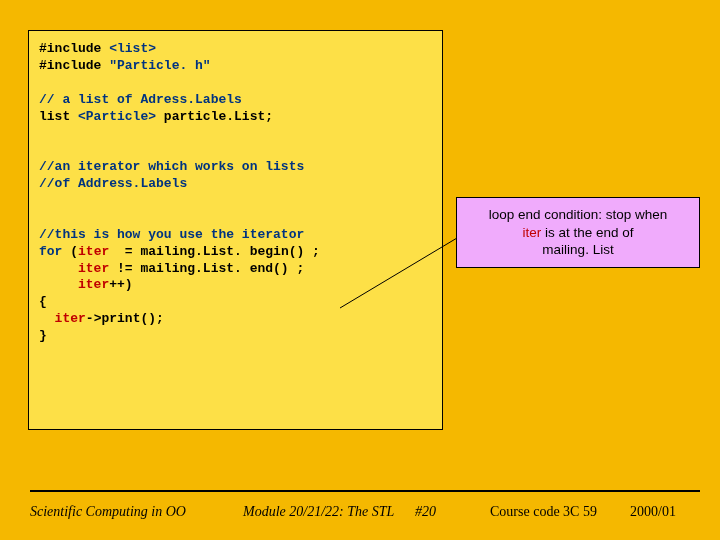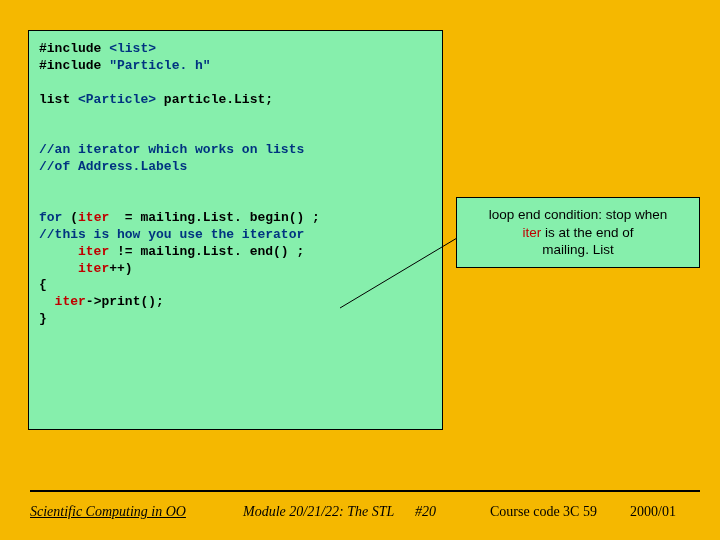--- a/index.html
+++ b/index.html
@@ -11,39 +11,39 @@
     font-family: Arial, sans-serif;
     position: relative;
     overflow: hidden;
   }
   .code-box {
     position: absolute;
     left: 28px;
     top: 30px;
     width: 415px;
     height: 400px;
-    background: #86efac;
+    background: #fde047;
     border: 1px solid #000;
     padding: 10px 10px;
     box-sizing: border-box;
     font-family: "Courier New", monospace;
     font-weight: bold;
     font-size: 13px;
     line-height: 1.3;
   }
   .code-line { white-space: pre; }
   .black { color: #000; }
   .darkblue { color: #003380; }
   .red { color: #c00000; }
   .callout {
     position: absolute;
     left: 456px;
     top: 197px;
     width: 230px;
-    background: #86efac;
+    background: #f0abfc;
     border: 1px solid #000;
     padding: 8px 6px;
     font-family: "Comic Sans MS", cursive, sans-serif;
     font-size: 13.5px;
     text-align: center;
     line-height: 1.3;
   }
   .callout .red { color: #c00000; }
   svg.connector {
     position: absolute;
@@ -62,21 +62,20 @@
     left: 0;
     width: 720px;
     top: 504px;
     font-size: 14px;
   }
   .footer-left {
     position: absolute;
     left: 30px;
     font-family: "Times New Roman", serif;
     font-style: italic;
-    text-decoration: underline;
   }
   .footer-mid {
     position: absolute;
     left: 220px;
     font-family: "Times New Roman", serif;
     font-style: italic;
     margin-left: 23px;
   }
   .footer-num {
     position: absolute;
@@ -95,29 +94,30 @@
     font-family: "Times New Roman", serif;
   }
 </style>
 </head>
 <body>
 
 <div class="code-box">
 <div class="code-line"><span class="black">#include </span><span class="darkblue">&lt;list&gt;</span></div>
 <div class="code-line"><span class="black">#include </span><span class="darkblue">"Particle. h"</span></div>
 <div class="code-line">&nbsp;</div>
+<div class="code-line"><span class="darkblue">// a list of Adress.Labels</span></div>
 <div class="code-line"><span class="black">list </span><span class="darkblue">&lt;Particle&gt;</span><span class="black"> particle.List;</span></div>
 <div class="code-line">&nbsp;</div>
 <div class="code-line">&nbsp;</div>
 <div class="code-line"><span class="darkblue">//an iterator which works on lists</span></div>
 <div class="code-line"><span class="darkblue">//of Address.Labels</span></div>
 <div class="code-line">&nbsp;</div>
 <div class="code-line">&nbsp;</div>
+<div class="code-line"><span class="darkblue">//this is how you use the iterator</span></div>
 <div class="code-line"><span class="darkblue">for </span><span class="black">(</span><span class="red">iter</span><span class="black">  = mailing.List. begin() ;</span></div>
-<div class="code-line"><span class="darkblue">//this is how you use the iterator</span></div>
 <div class="code-line"><span class="black">     </span><span class="red">iter</span><span class="black"> != mailing.List. end() ;</span></div>
 <div class="code-line"><span class="black">     </span><span class="red">iter</span><span class="black">++)</span></div>
 <div class="code-line"><span class="black">{</span></div>
 <div class="code-line"><span class="black">  </span><span class="red">iter</span><span class="black">-&gt;print();</span></div>
 <div class="code-line"><span class="black">}</span></div>
 </div>
 
 <svg class="connector" width="720" height="540">
   <line x1="340" y1="308" x2="457" y2="238" stroke="#000" stroke-width="1"></line>
 </svg>

